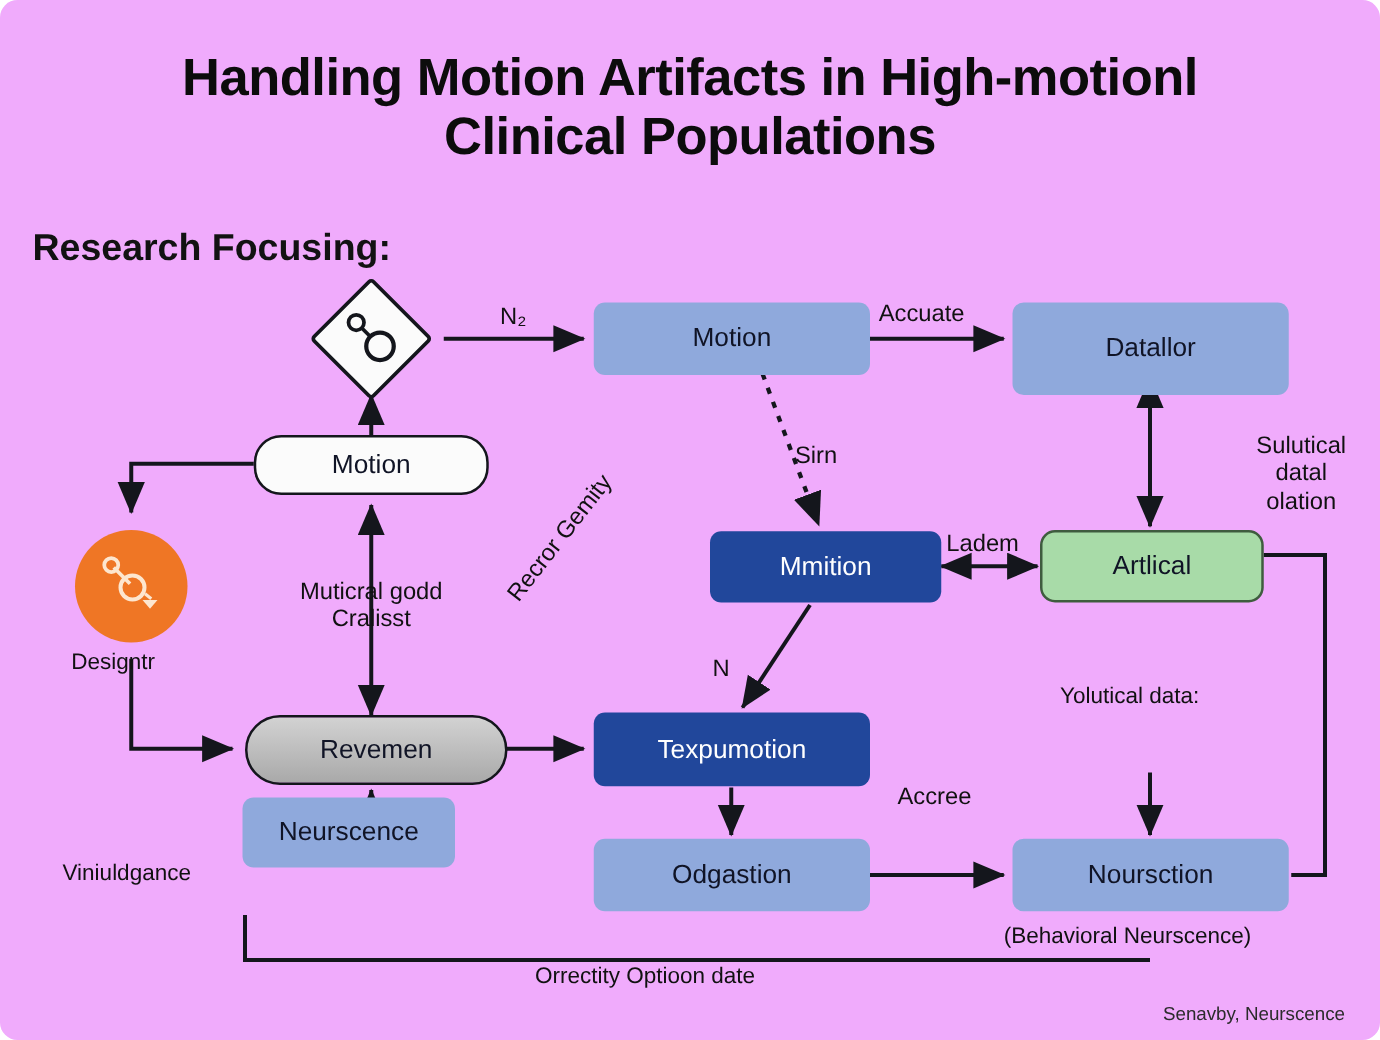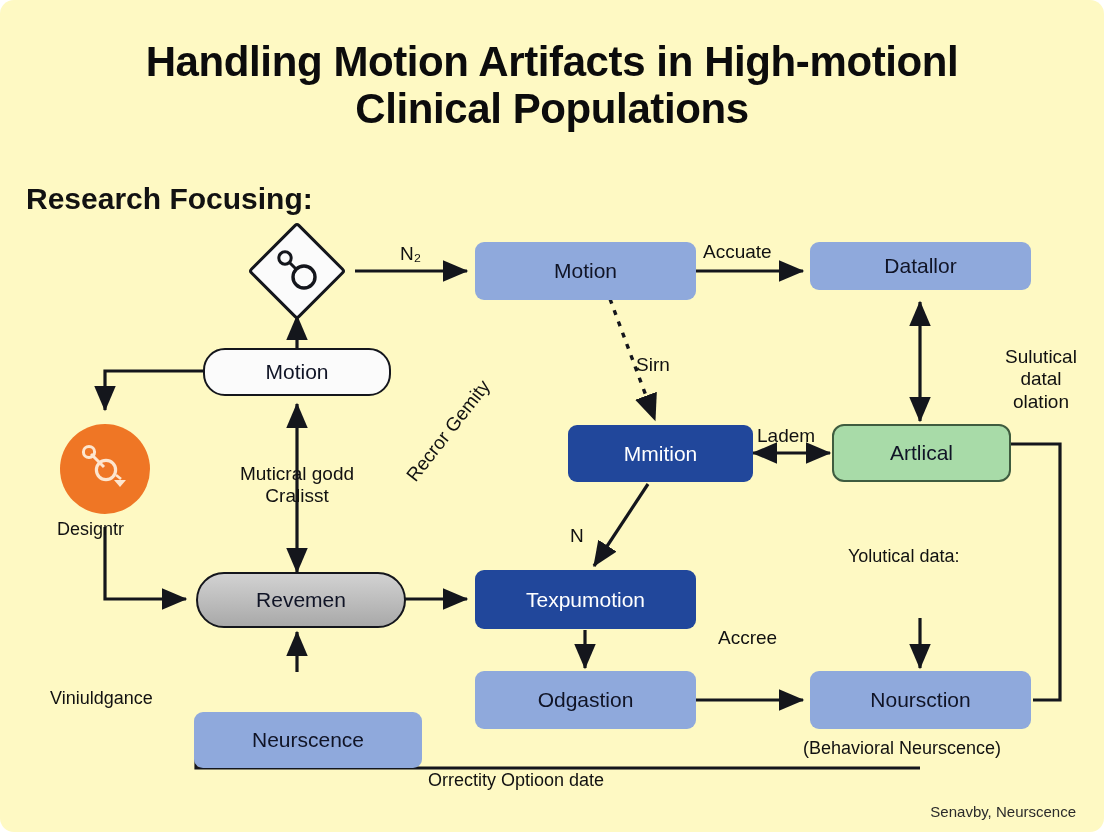--- a/index.html
+++ b/index.html
@@ -10,21 +10,21 @@
   body {
     width: 1104px;
     height: 832px;
     overflow: hidden;
     font-family: "Liberation Sans", sans-serif;
   }
   #canvas {
     position: relative;
     width: 1104px;
     height: 832px;
-    background: #fef9c3;
+    background: #f0abfc;
     border-radius: 14px;
     overflow: hidden;
   }
   
   #title {
     position: absolute;
     left: 90px;
     top: 38px;
     width: 924px;
     text-align: center;
@@ -198,29 +198,29 @@
     <circle cx="30" cy="30" r="9.6" fill="none" stroke="#fde6cf" stroke-width="3.2"></circle>
     <line x1="40" y1="35" x2="45" y2="39" stroke="#fde6cf" stroke-width="2.6"></line>
     <path d="M38,40 L50,40 L44,47 z" fill="#fde6cf"></path>
   </svg>
   <div class="plain-note" style="left:57px; top:519px;">Designtr</div>
 
   <div class="node n-gray" style="left:196px; top:572px; width:210px; height:56px;">
     <span>Revemen</span>
   </div>
 
-  <div class="node n-lightblue" style="left:194px; top:712px; width:228px; height:56px;">
+  <div class="node n-lightblue" style="left:194px; top:638px; width:170px; height:56px;">
     <span>Neurscence</span>
   </div>
 
   <div class="node n-lightblue" style="left:475px; top:242px; width:221px; height:58px;">
     <span>Motion</span>
   </div>
 
-  <div class="node n-lightblue" style="left:810px; top:242px; width:221px; height:48px;">
+  <div class="node n-lightblue" style="left:810px; top:242px; width:221px; height:74px;">
     <span>Datallor</span>
   </div>
 
   <div class="node n-darkblue" style="left:568px; top:425px; width:185px; height:57px;">
     <span>Mmition</span>
   </div>
 
   <div class="node n-green" style="left:832px; top:424px; width:179px; height:58px;">
     <span>Artlical</span>
   </div>

